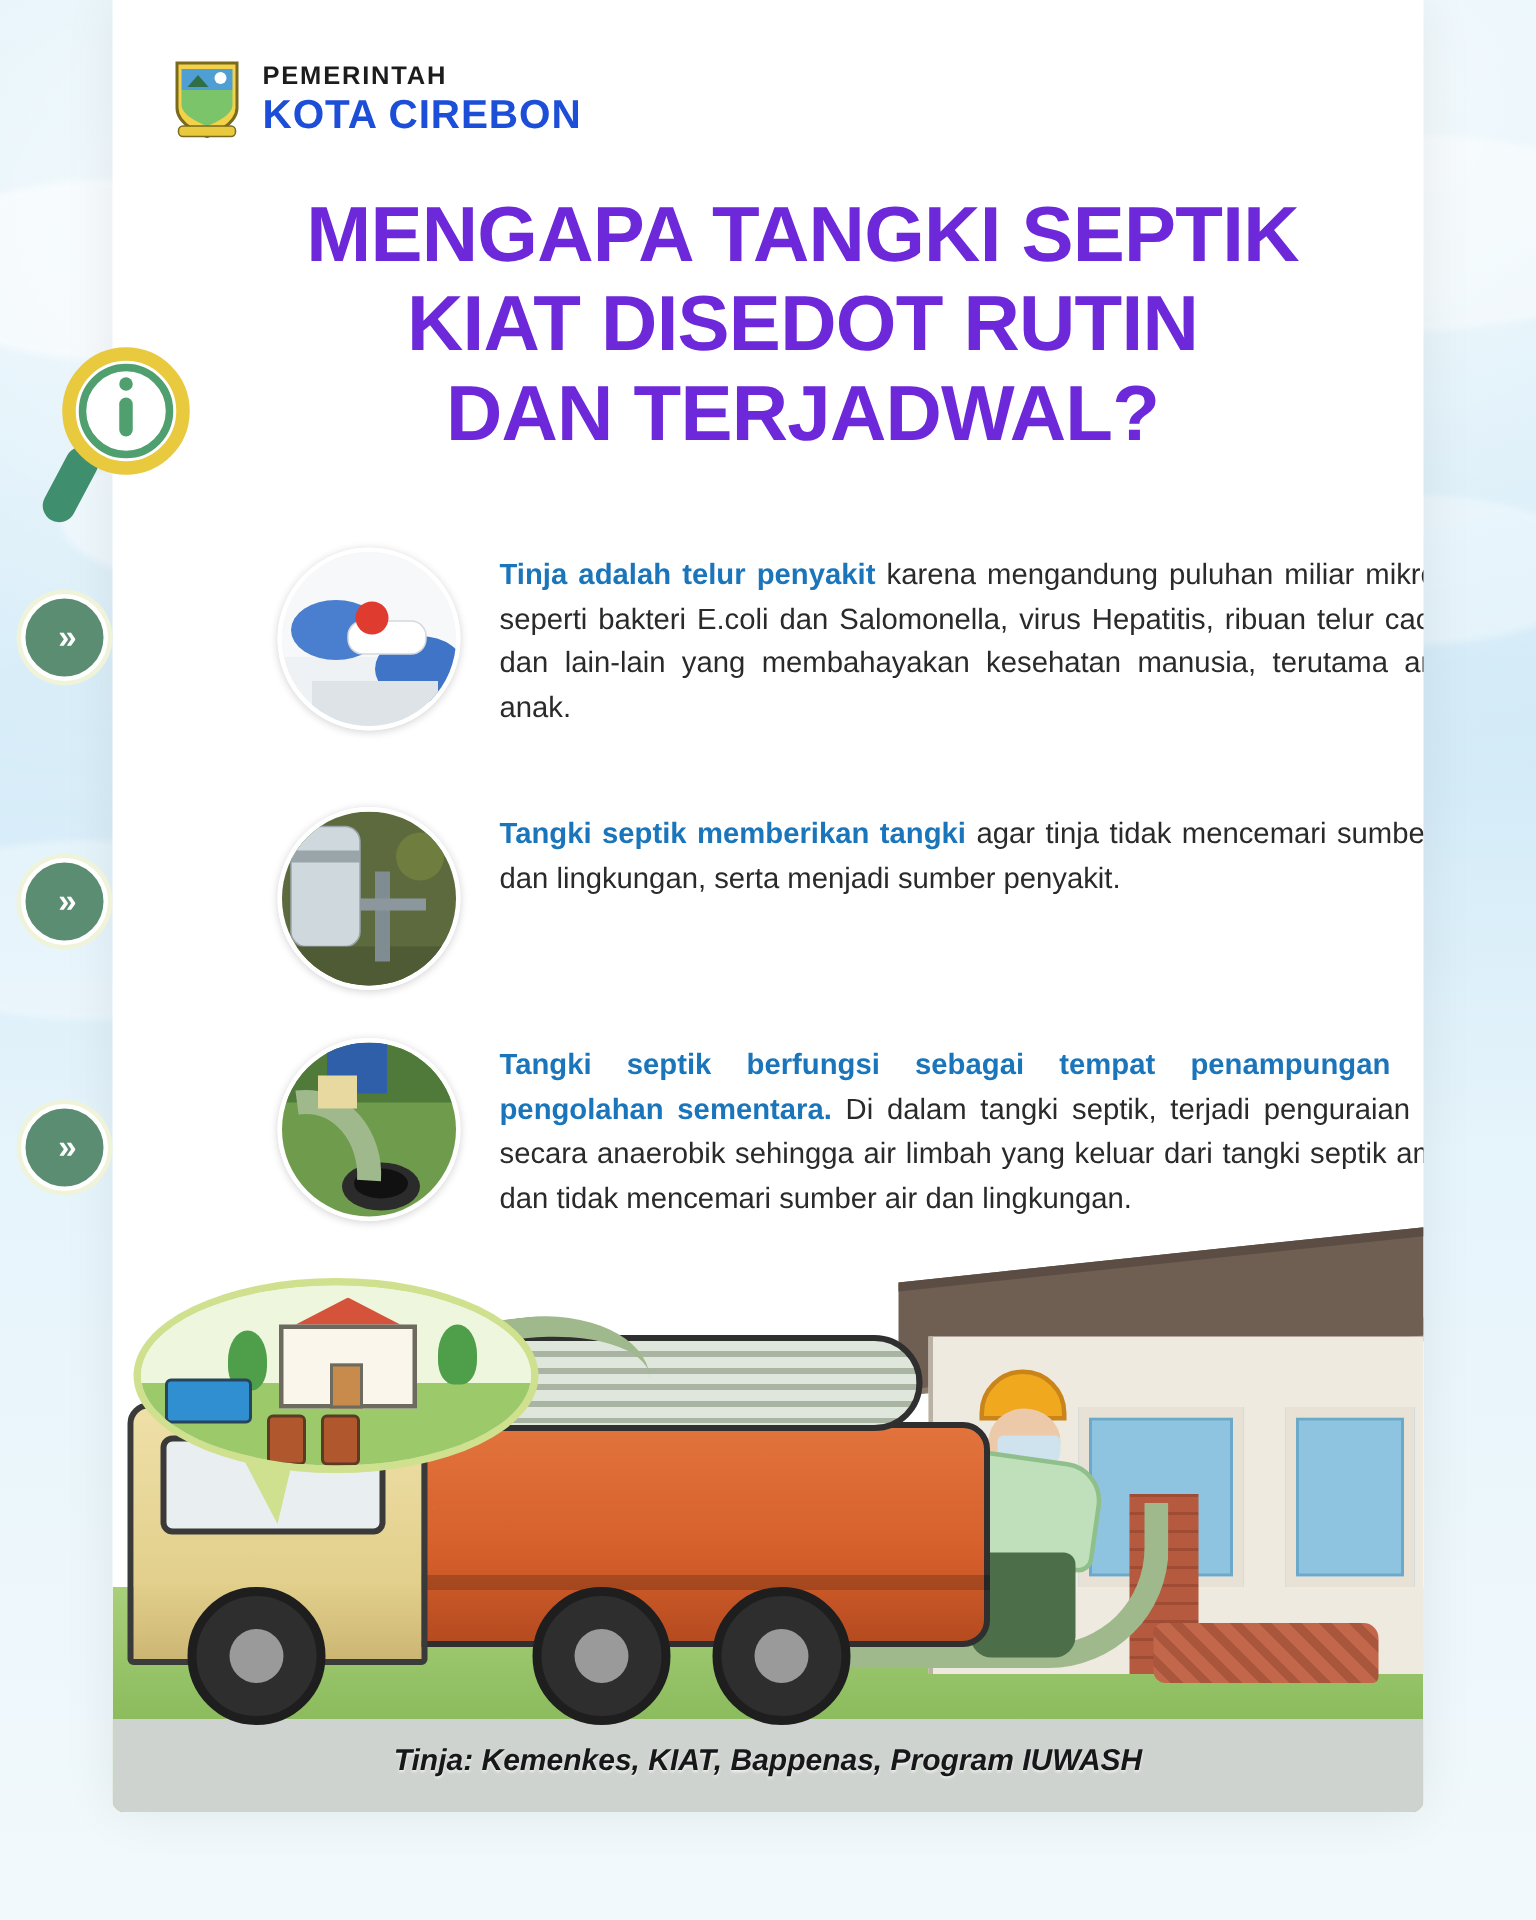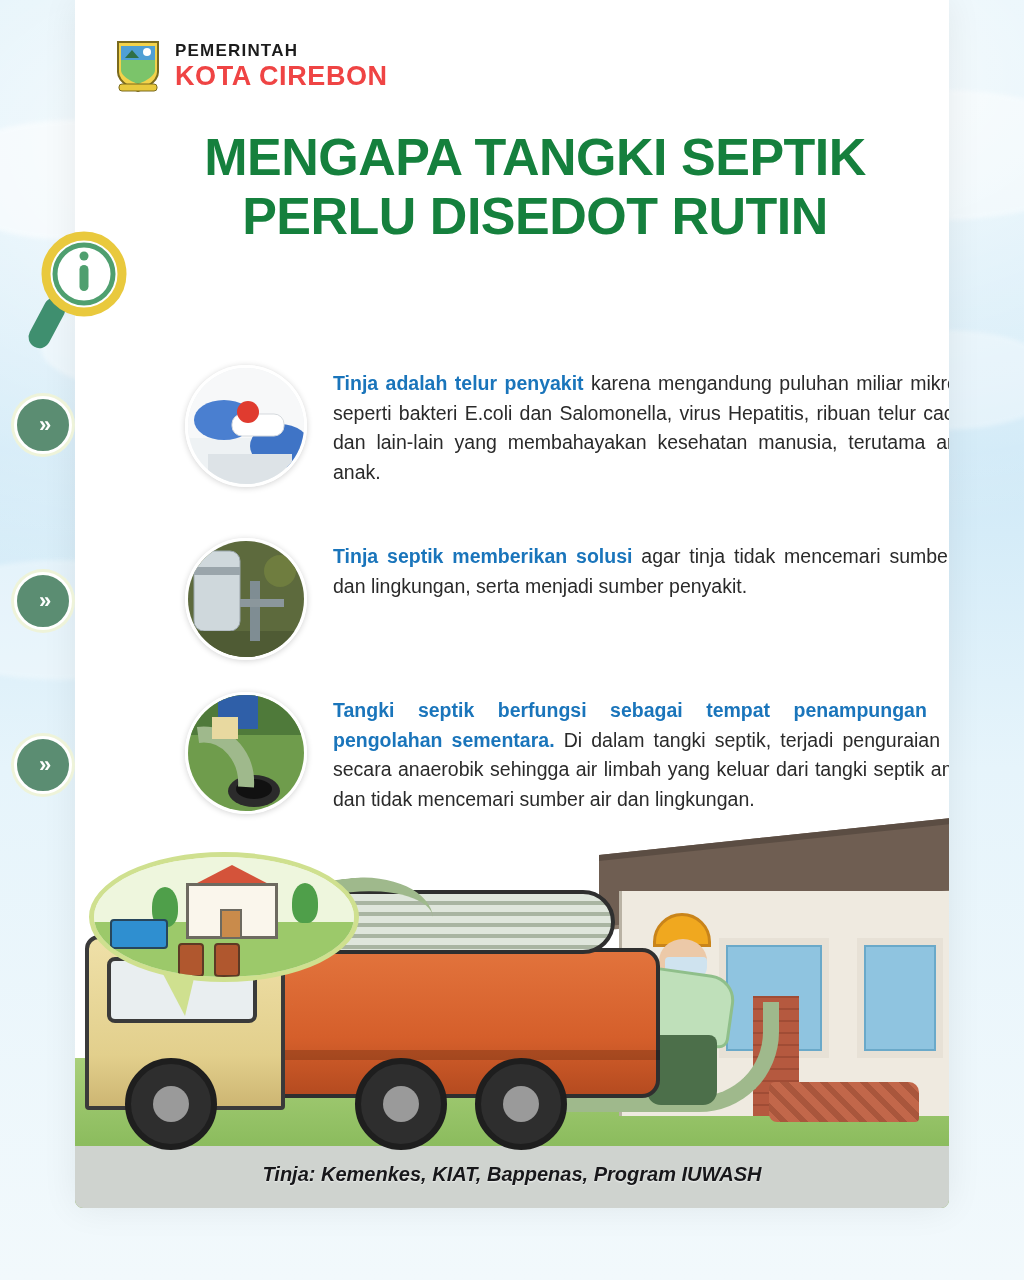--- a/index.html
+++ b/index.html
@@ -55,29 +55,29 @@
   .crest {
     width: 46px; height: 56px;
     position: relative;
   }
   .crest svg { display:block; }
   .gov-text { line-height: 1.05; }
   .gov-top {
     font-size: 17px; font-weight: bold; letter-spacing: 1.2px; color: #1c1c1c;
   }
   .gov-bottom {
-    font-size: 27px; font-weight: bold; letter-spacing: .6px; color: #ef4444; margin-top: 2px;
+    font-size: 27px; font-weight: bold; letter-spacing: .6px; color: #1d4ed8; margin-top: 2px;
   }
 
   
   .title {
     position: absolute; left: 60px; top: 128px; width: 800px;
     text-align: center;
     font-size: 52px; line-height: 1.14;
-    font-weight: bold; color: #15803d;
+    font-weight: bold; color: #6d28d9;
     letter-spacing: -0.5px;
   }
   .title span { display: block; }
 
   
   .magnifier {
     position: absolute; left: 22px; top: 224px; width: 120px; height: 130px;
   }
 
   
@@ -316,21 +316,22 @@
         </svg>
       </div>
       <div class="gov-text">
         <div class="gov-top">PEMERINTAH</div>
         <div class="gov-bottom">KOTA CIREBON</div>
       </div>
     </div>
 
     <div class="title">
       <span>MENGAPA TANGKI SEPTIK</span>
-      <span>PERLU DISEDOT RUTIN</span>
+      <span>KIAT DISEDOT RUTIN</span>
+      <span>DAN TERJADWAL?</span>
     </div>
 
     <div class="row r1">
       <div class="thumb">
         <svg width="122" height="122" viewBox="0 0 122 122">
           <rect width="122" height="122" fill="#eef2f4"></rect>
           <rect x="0" y="0" width="122" height="70" fill="#f7f8f9"></rect>
           <ellipse cx="36" cy="52" rx="30" ry="20" fill="#4a7fd0"></ellipse>
           <ellipse cx="92" cy="78" rx="30" ry="22" fill="#3f74c6"></ellipse>
           <rect x="44" y="46" width="52" height="22" rx="10" fill="#ffffff" stroke="#d5d9dd"></rect>
@@ -349,21 +350,21 @@
           <rect width="122" height="122" fill="#5d6a3d"></rect>
           <rect x="6" y="10" width="46" height="80" rx="10" fill="#cfd8dc" stroke="#9aa5ab"></rect>
           <rect x="6" y="26" width="46" height="8" fill="#9aa5ab"></rect>
           <rect x="10" y="90" width="100" height="32" fill="#4f5b34"></rect>
           <rect x="62" y="40" width="10" height="60" fill="#7f8d93"></rect>
           <rect x="52" y="58" width="44" height="8" fill="#8b979c"></rect>
           <circle cx="92" cy="30" r="16" fill="#6f7d3f"></circle>
         </svg>
       </div>
       <div class="para">
-        <b>Tinja septik memberikan solusi</b><span> agar tinja tidak mencemari sumber air dan lingkungan, serta menjadi sumber penyakit.</span>
+        <b>Tangki septik memberikan tangki</b><span> agar tinja tidak mencemari sumber air dan lingkungan, serta menjadi sumber penyakit.</span>
       </div>
     </div>
 
     <div class="row r3">
       <div class="thumb">
         <svg width="122" height="122" viewBox="0 0 122 122">
           <rect width="122" height="122" fill="#6f9c4c"></rect>
           <rect x="0" y="0" width="122" height="40" fill="#4f7a3a"></rect>
           <rect x="30" y="0" width="40" height="34" fill="#2f5fa8"></rect>
           <ellipse cx="66" cy="96" rx="26" ry="16" fill="#2b2b2b"></ellipse>

